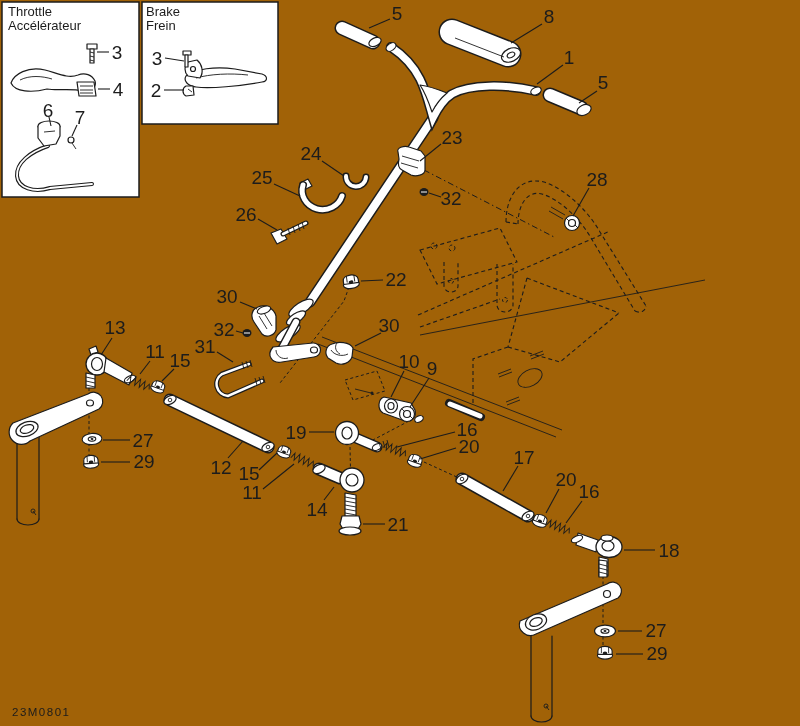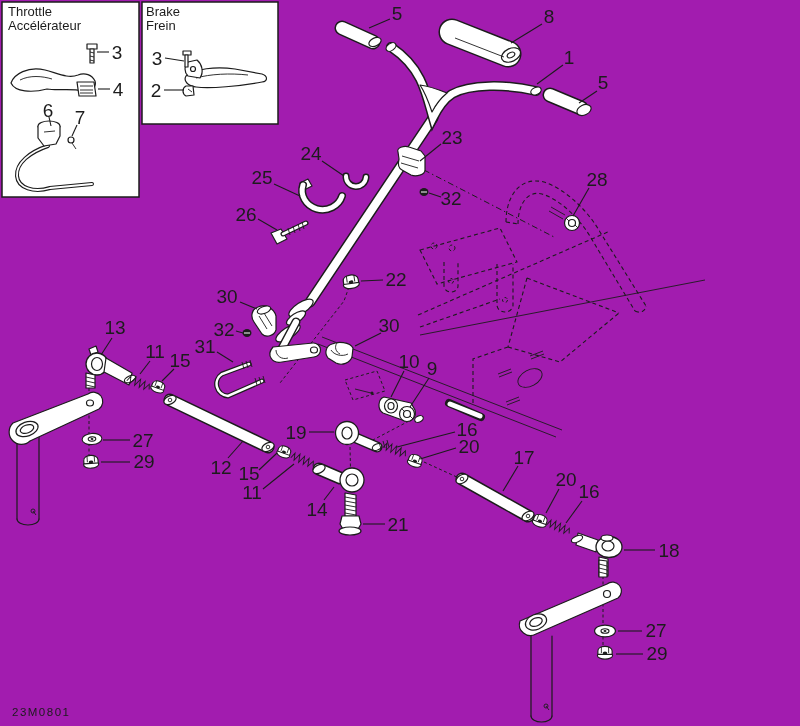--- a/index.html
+++ b/index.html
@@ -1,16 +1,16 @@
 <!DOCTYPE html>
 <html><head>
 <meta charset="utf-8">
 <style>
   html,body { margin:0; padding:0; background:#ffffff; }
-  #canvas { position:relative; width:800px; height:726px; background:#a21caf; overflow:hidden;
+  #canvas { position:relative; width:800px; height:726px; background:#a16207; overflow:hidden;
             font-family:"Liberation Sans", sans-serif;text-decoration:underline; }
   svg text { font-family:"Liberation Sans", sans-serif; fill:#1c1c1c; }
   .callout-num { font-size:19px; }
   .inset-title { font-size:13px; }
   .fig-code { font-size:11.5px; letter-spacing:1.5px; }
   .ln  { fill:none; stroke:#1c1c1c; stroke-width:1.2; stroke-linecap:round; stroke-linejoin:round; }
   .lnt { fill:none; stroke:#1c1c1c; stroke-width:0.9; }
   .fw  { fill:#ffffff; stroke:#1c1c1c; stroke-width:1.2; stroke-linejoin:round; }
   .fwt { fill:#ffffff; stroke:#1c1c1c; stroke-width:1.3; }
   .dk  { fill:#1c1c1c; stroke:none; }

